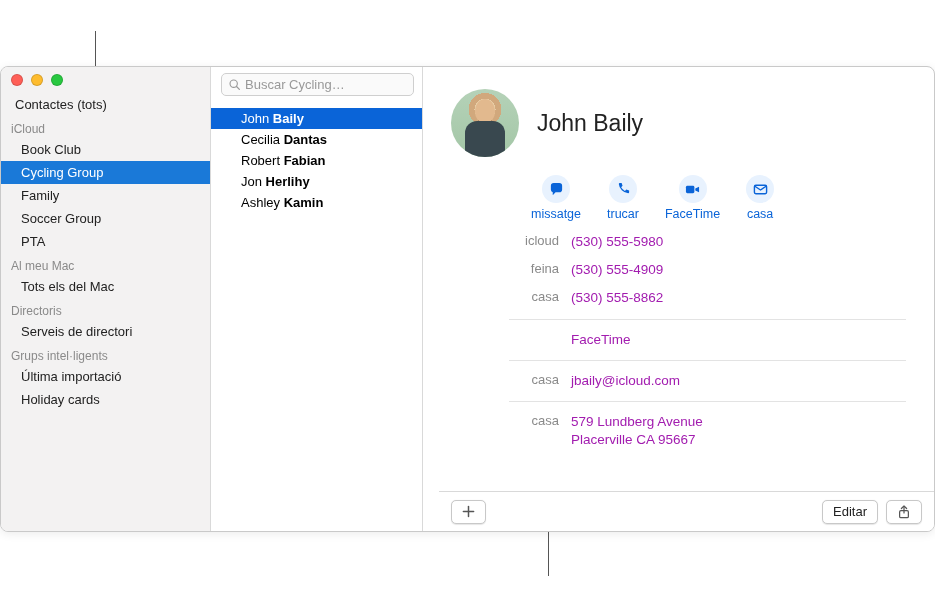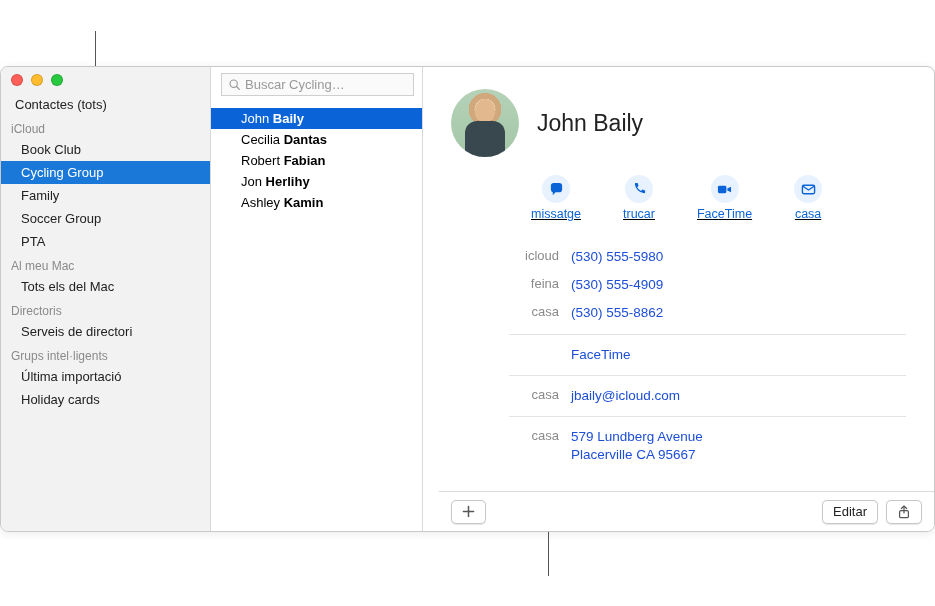--- a/index.html
+++ b/index.html
@@ -55,21 +55,21 @@
   
   .listcol {
     width: 212px;
     border-right: 1px solid #d9d9d9;
     display:flex; flex-direction:column;
   }
   .searchwrap { padding: 6px 8px 4px 10px; }
   .search {
     width:100%;
     border:1px solid #cfcfcf;
-    border-radius:0;
+    border-radius:5px;
     background:#fafafa;
     display:flex; align-items:center;
     padding:3px 6px;
     color:#999;
     font-size:13px;
   }
   .search svg { margin-right:4px; flex-shrink:0;}
   .search span {
     overflow: hidden;
     white-space: nowrap;
@@ -104,33 +104,33 @@
     content:""; position:absolute; left:14px; top:32px; width:40px; height:40px;
     background:#39484f; border-radius:12px 12px 0 0;
   }
   .avatar::before{
     content:""; position:absolute; left:24px; top:10px; width:20px; height:24px;
     background:#e2b98e; border-radius:50% 50% 45% 45%;
     box-shadow: 0 6px 0 -3px #6b4a2f;
   }
   .cname { font-size:23px; font-weight:400; color:#222;}
   .actions {
-    display:flex; gap:42px; margin:0 0 18px 80px;text-decoration:underline;
+    display:flex; gap:26px; margin:0 0 3px 80px;
   }
   .act { display:flex; flex-direction:column; align-items:center; gap:4px; color:#0a64d8; font-size:12.5px;}
   .ico {
     width:28px; height:28px; border-radius:50%;
     background:#e8f2fe;
     display:flex; align-items:center; justify-content:center;
   }
   .ico svg { width:15px; height:15px; }
   .fields { margin-top:4px; }
   .frow { display:flex; align-items:flex-start; padding:5px 0; }
   .flabel { width:120px; text-align:right; padding-right:12px; color:#8a8a8a; font-size:13px;}
-  .fval { color:#1d4ed8; font-size:13.5px; line-height:1.35;}
+  .fval { color:#a21caf; font-size:13.5px; line-height:1.35;}
   .sep { border-top:1px solid #e3e3e3; margin:6px 0 6px 58px;}
   .footer {
     position:absolute; left:16px; right:0; bottom:0;
     height:40px; border-top:1px solid #d9d9d9;
     display:flex; align-items:center; justify-content:space-between;
     padding:0 12px 0 12px;
     background:#fff;
   }
   .ftn {
     border:1px solid #c8c8c8; border-radius:5px;

